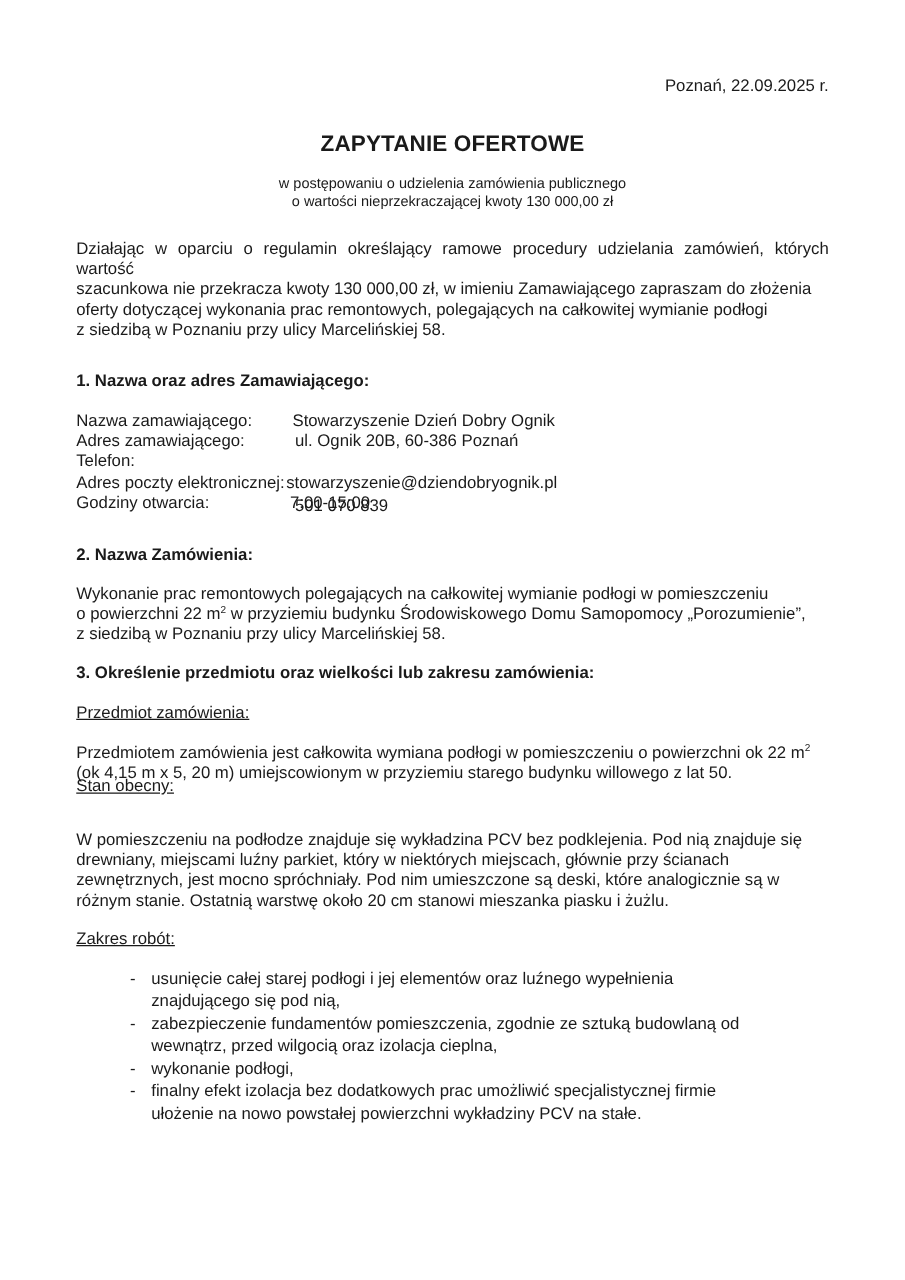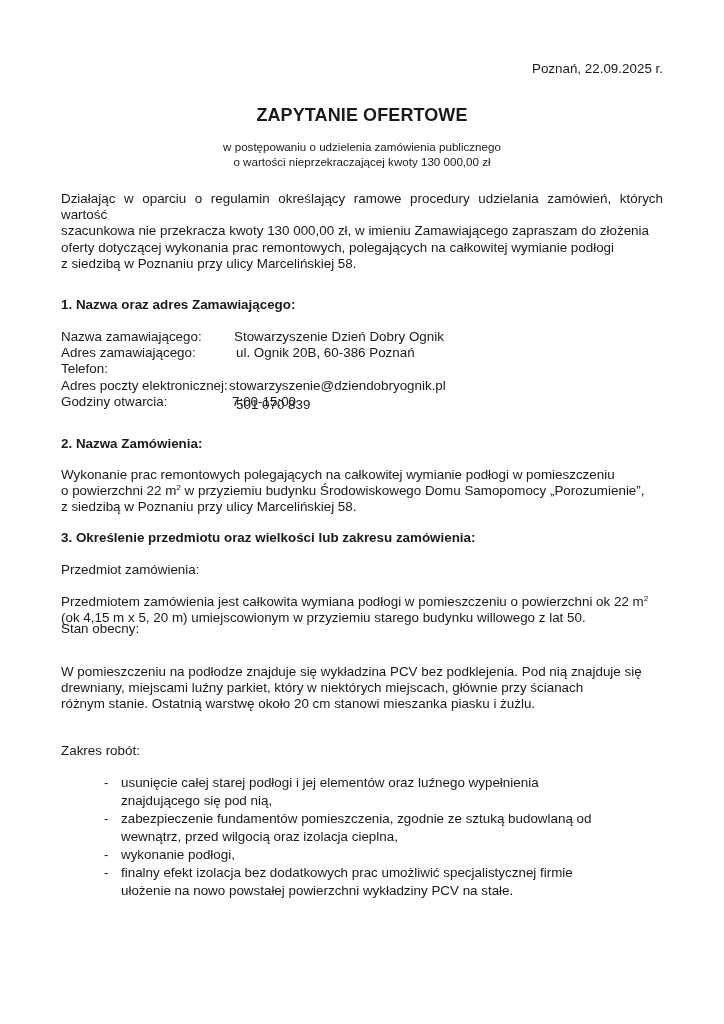--- a/index.html
+++ b/index.html
@@ -55,20 +55,21 @@
     }
     .justify {
       text-align: justify;
       text-align-last: left;
     }
     .heading {
       font-weight: bold;
       font-size: 13.4px;
     }
     .uline {
+      text-decoration: underline;
     }
     sup {
       font-size: 8px;
       line-height: 0;
       vertical-align: 5px;
     }
     .kv-row {
       display: flex;
       height: 16.2px;
     }
@@ -157,20 +158,21 @@
   <div class="block" style="top:594px;">
     <div class="justify"><span>Przedmiotem zamówienia jest całkowita wymiana podłogi w pomieszczeniu o powierzchni ok 22 m</span><sup>2</sup></div>
     <div>(ok 4,15 m x 5, 20 m) umiejscowionym w przyziemiu starego budynku willowego z lat 50.</div>
   </div>
 
   <div class="block uline" style="top:621px;">Stan obecny:</div>
 
   <div class="block" style="top:664px;">
     <div class="justify">W pomieszczeniu na podłodze znajduje się wykładzina PCV bez podklejenia. Pod nią znajduje się</div>
     <div class="justify">drewniany, miejscami luźny parkiet, który w niektórych miejscach, głównie przy ścianach</div>
+    <div class="justify">zewnętrznych, jest mocno spróchniały. Pod nim umieszczone są deski, które analogicznie są w</div>
     <div>różnym stanie. Ostatnią warstwę około 20 cm stanowi mieszanka piasku i żużlu.</div>
   </div>
 
   <div class="block uline" style="top:743px;">Zakres robót:</div>
 
   <div class="block" style="top:774px;">
     <ul class="list">
       <li style="line-height:18px;">
         <span class="dash">-</span>
         <span>usunięcie całej starej podłogi i jej elementów oraz luźnego wypełnienia znajdującego się pod nią,</span>

